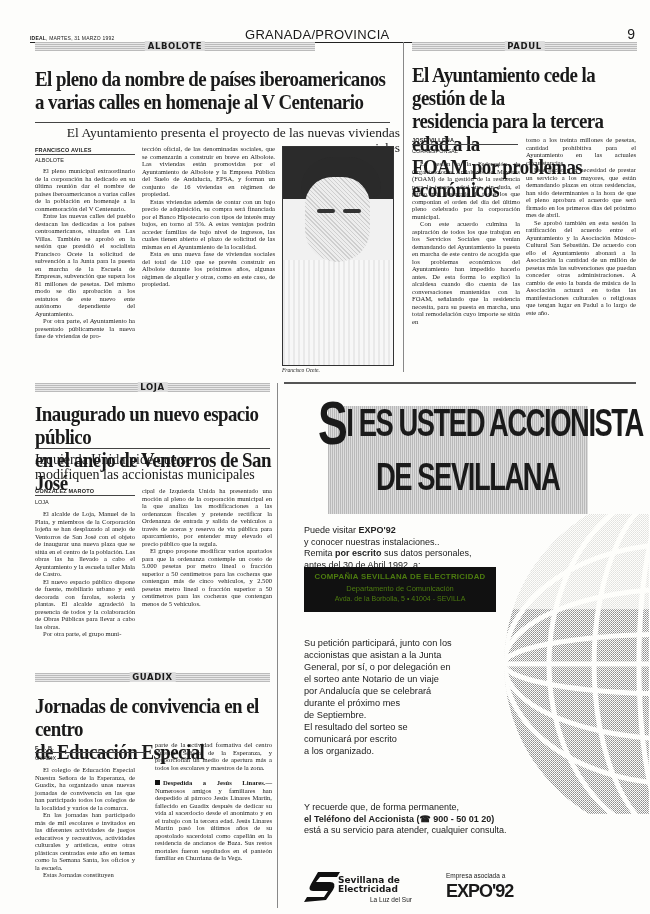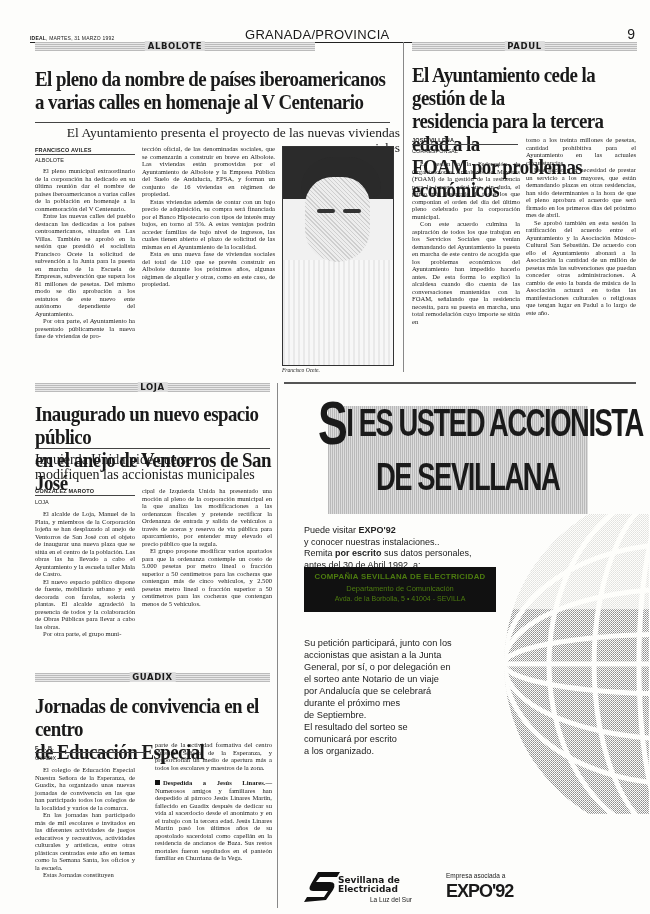--- a/index.html
+++ b/index.html
@@ -210,20 +210,25 @@
     <div>General, por sí, o por delegación en</div>
     <div>el sorteo ante Notario de un viaje</div>
     <div>por Andalucía que se celebrará</div>
     <div>durante el próximo mes</div>
     <div>de Septiembre.</div>
     <div>El resultado del sorteo se</div>
     <div>comunicará por escrito</div>
     <div>a los organizado.</div>
   </div>
 
+  <div class="txt" style="left:20px;top:418px;">
+    <div>Y recuerde que, de forma permanente,</div>
+    <div style="font-weight:bold">el Teléfono del Accionista (☎ 900 - 50 01 20)</div>
+    <div>está a su servicio para atender, cualquier consulta.</div>
+  </div>
 
   <svg class="logo-s" width="36" height="32" viewBox="0 0 36 32">
     <path d="M14 0 L36 0 L33 5 L16 5 L12 10 L26 10 Q33 10 29 18 L22 28 L0 30 L3 25 L20 25 L24 19 L9 19 Q3 19 7 12 Z" fill="#111"></path>
   </svg>
   <div class="logo-text">
     <div>Sevillana de</div>
     <div>Electricidad</div>
   </div>
   <div class="logo-sub">La Luz del Sur</div>
 

